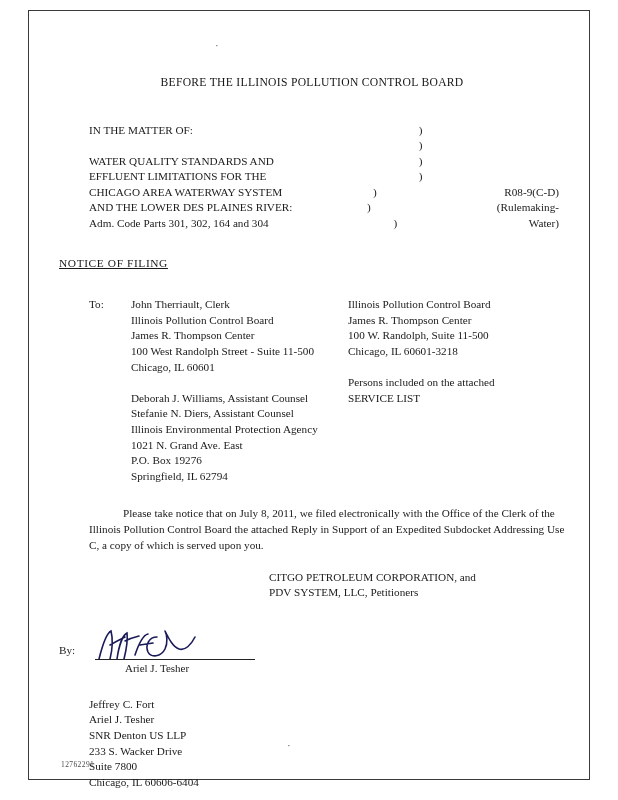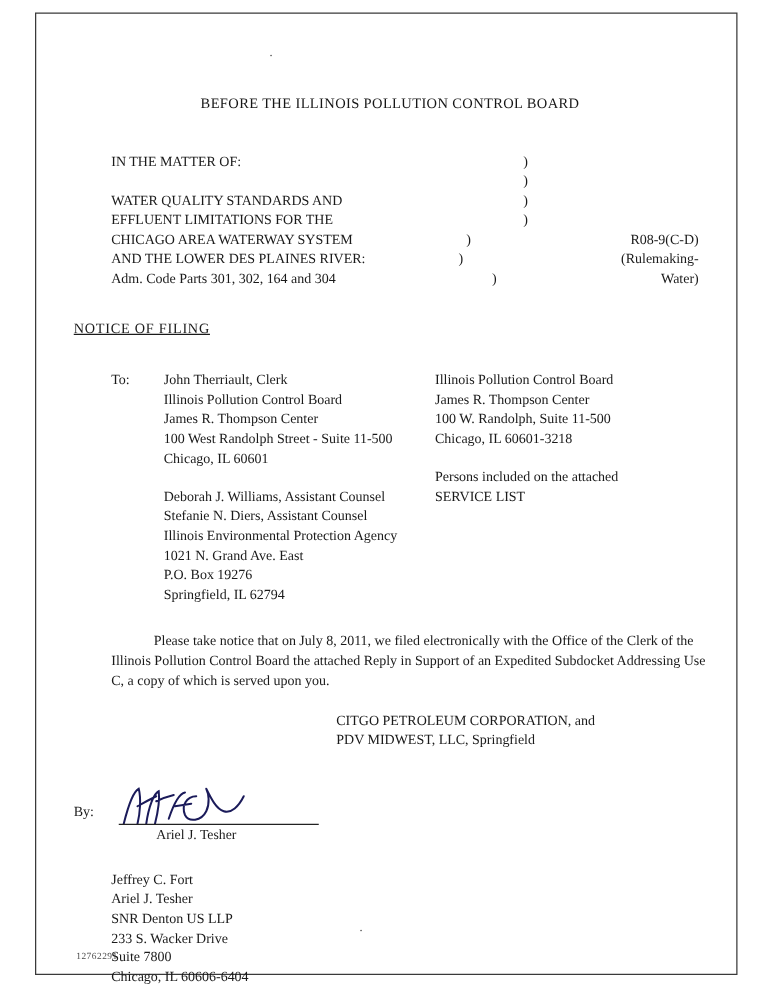--- a/index.html
+++ b/index.html
@@ -265,21 +265,21 @@
           </div>
         </div>
       </div>
 
       <div class="body-para">
         <span class="indent"></span><span>Please take notice that on July 8, 2011, we filed electronically with the Office of the Clerk of the Illinois Pollution Control Board the attached Reply in Support of an Expedited Subdocket Addressing Use C, a copy of which is served upon you.</span>
       </div>
 
       <div class="signer">
         <p>CITGO PETROLEUM CORPORATION, and</p>
-        <p>PDV MIDWEST, LLC, Springfield</p>
+        <p>PDV SYSTEM, LLC, Petitioners</p>
       </div>
 
       <div class="sign-row">
         <div class="by-label">By:</div>
         <svg class="sig-svg" width="120" height="40" viewBox="0 0 120 40">
           <path d="M4 34 C8 18, 12 8, 16 6 C18 14, 17 26, 15 34 M15 20 C22 16, 26 14, 30 12 M22 34 C24 20, 28 10, 32 8 C33 16, 31 26, 29 34 M30 16 C36 13, 40 12, 44 11 M40 30 C44 18, 48 10, 53 9 M45 20 L58 18 M62 12 C54 12, 50 20, 53 27 C56 33, 66 32, 70 24 C73 18, 72 10, 70 6 M70 6 C74 14, 78 22, 84 24 C90 26, 96 20, 100 12" fill="none" stroke="#1b1b5a" stroke-width="1.6" stroke-linecap="round"></path>
         </svg>
         <div class="sig-line"></div>
         <div class="sig-name">Ariel J. Tesher</div>
       </div>

